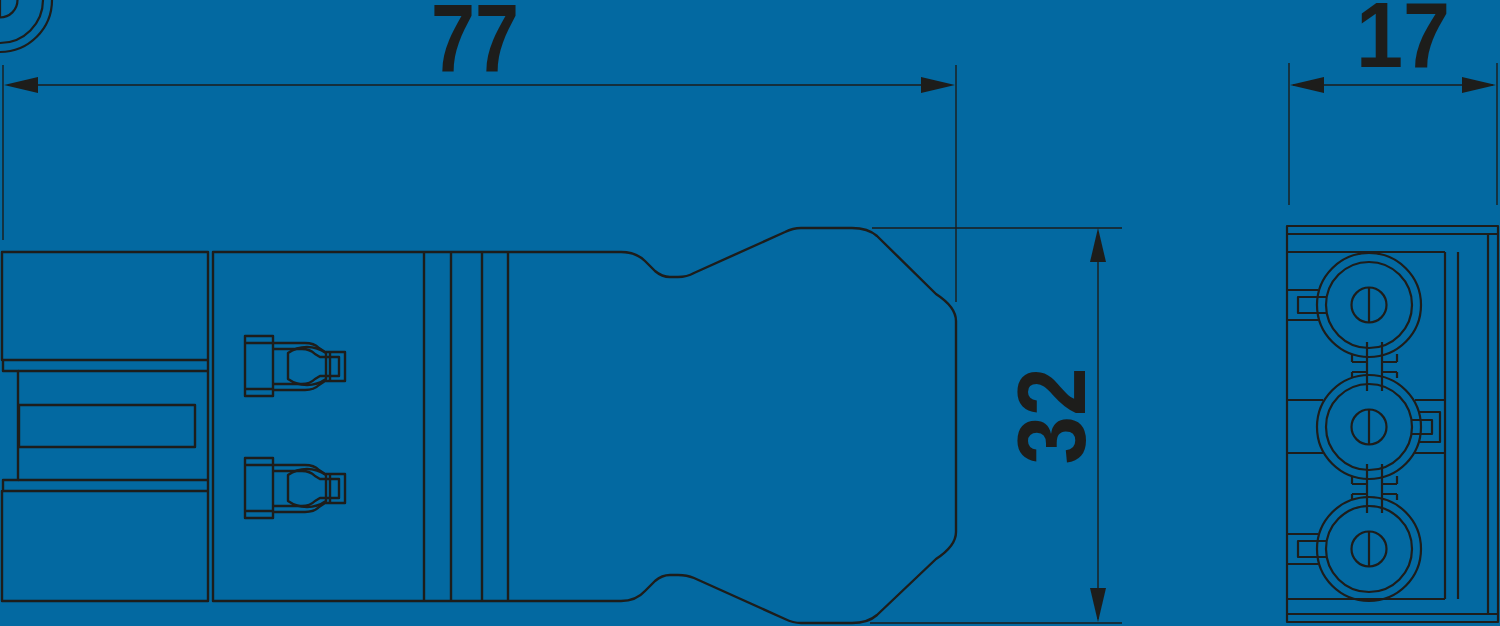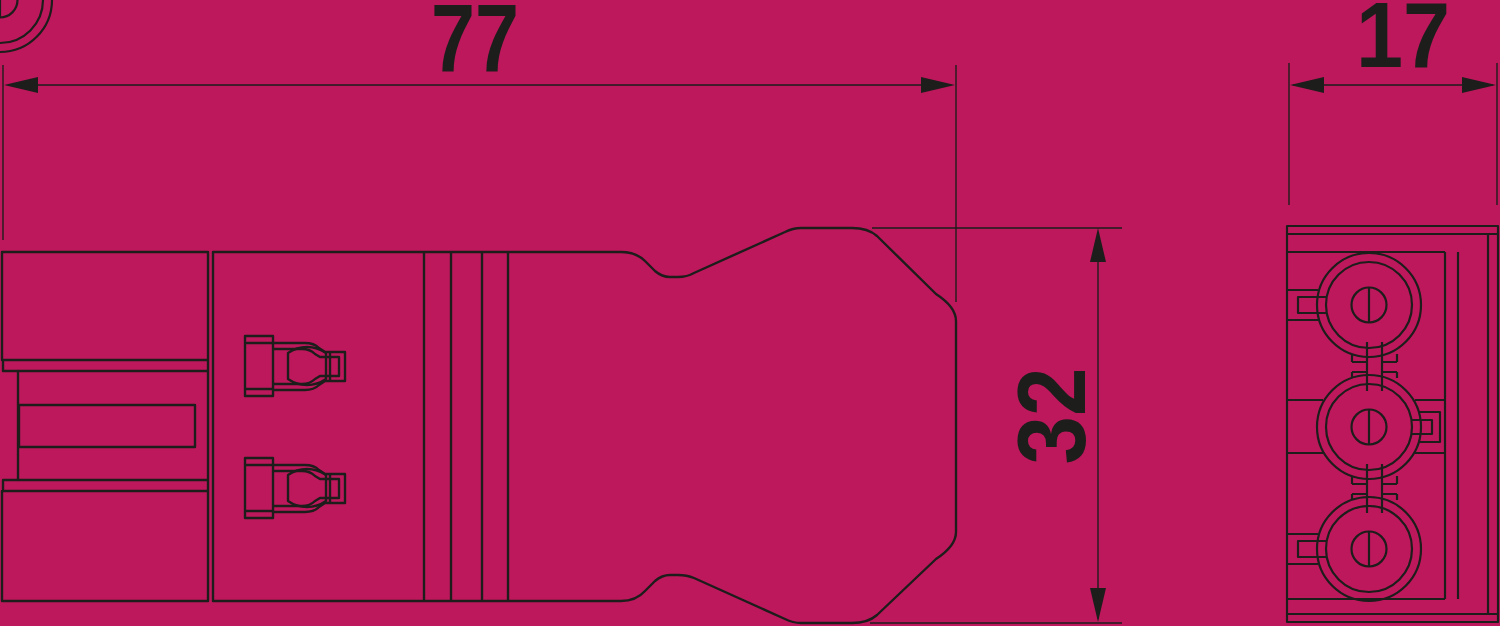--- a/index.html
+++ b/index.html
@@ -4,21 +4,21 @@
 <style>
   html, body {
     margin: 0;
     padding: 0;
     background: #ffffff;
   }
   .canvas {
     position: relative;
     width: 1500px;
     height: 626px;
-    background: #be185d;
+    background: #0369a1;
     overflow: hidden;
     font-family: "Liberation Sans", sans-serif;
   }
   svg { display: block; }
   .outline {
     fill: none;
     stroke: #1d1d1b;
     stroke-width: 2.4;
     stroke-linejoin: round;
     stroke-linecap: butt;

